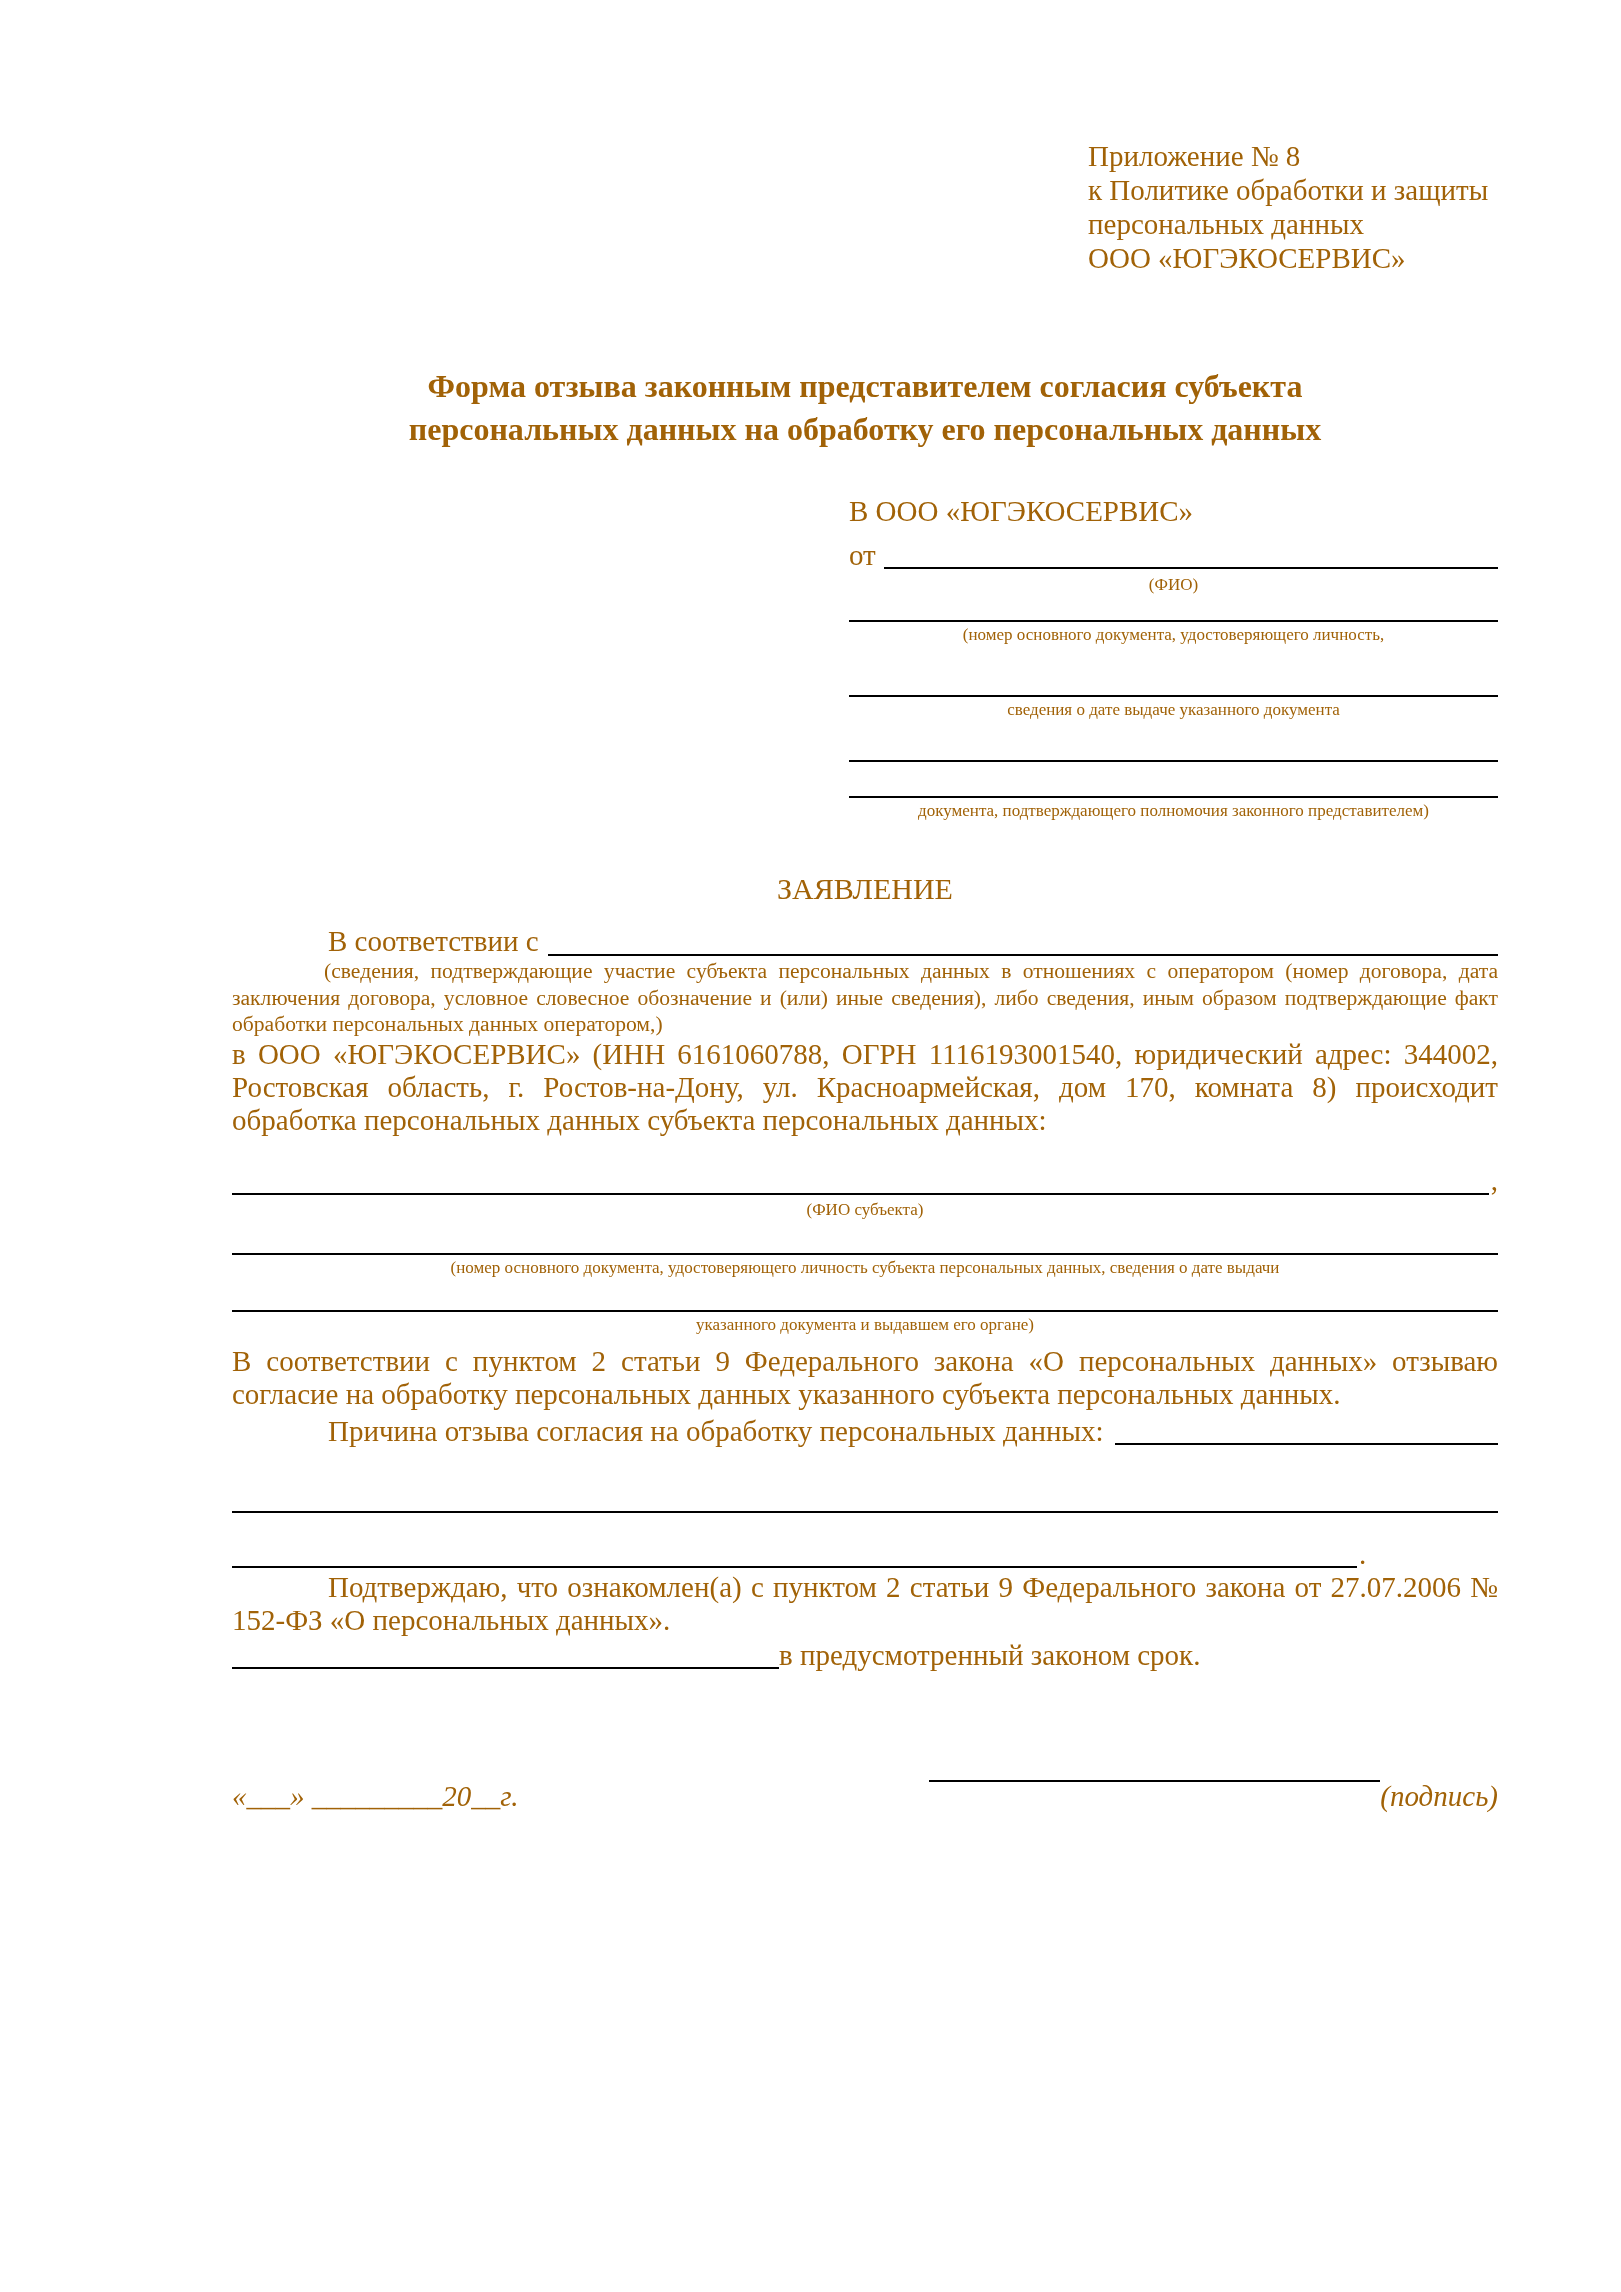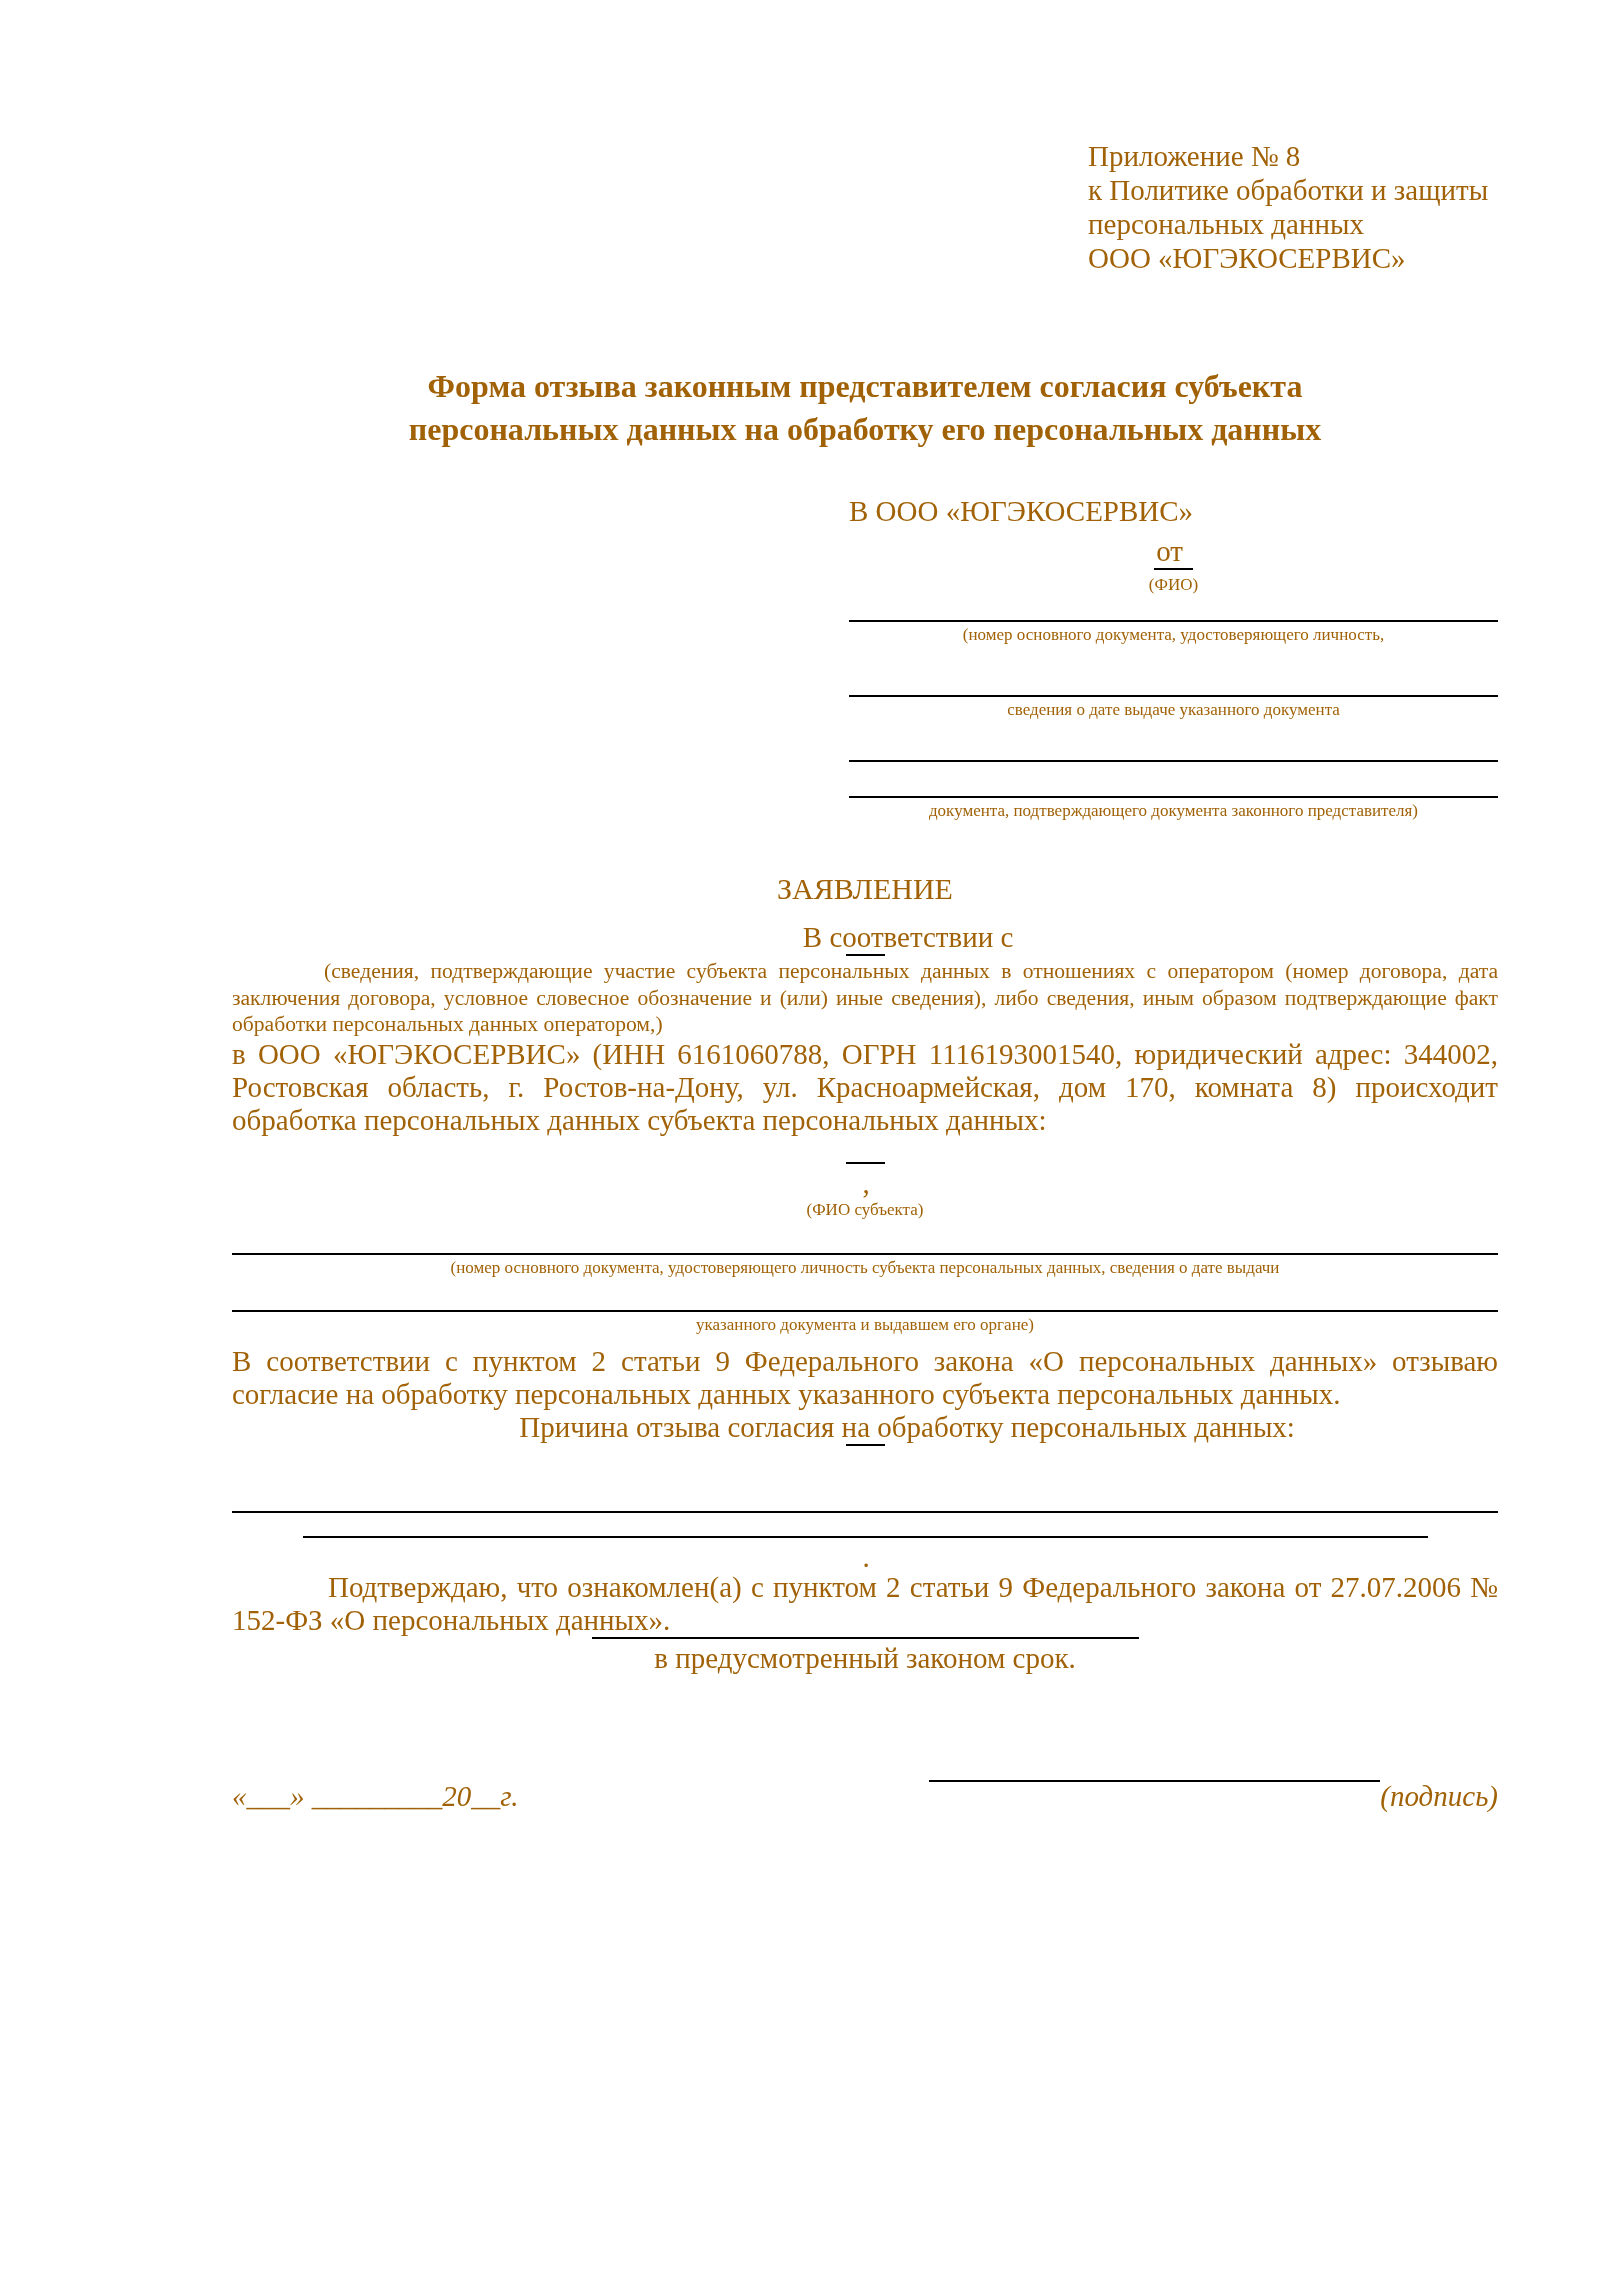--- a/index.html
+++ b/index.html
@@ -7,21 +7,21 @@
     width:1621px;height:2293px;background:#fff;color:#a16207;
     font-family:"Liberation Serif","DejaVu Serif",serif;
     font-size:29px;line-height:33px;
     box-sizing:border-box;padding:139px 123px 0 232px;
     overflow:hidden;position:relative;margin:0 auto;
   }
   .appendix{margin-left:856px;line-height:34px;}
   .doc-title{margin-top:90px;text-align:center;font-weight:bold;font-size:32px;line-height:43px;}
   .addressee{margin-left:617px;margin-top:43px;}
   .addr-to{line-height:35px;}
-  .row{display:flex;align-items:center;flex-direction:column;}
+  .row{display:flex;align-items:flex-end;}
   .fill{flex:1;border-bottom:2.9px solid #000;margin-bottom:2.9px;min-width:39px;}
   .from-row{margin-top:5.9px;height:37px;}
   .from-row .label{margin-right:7.8px;}
   .cap{font-size:17px;line-height:26.5px;text-align:center;}
   .blank{height:0;border-bottom:2.9px solid #000;}
   .b1{margin-top:21.6px;} .b2{margin-top:47px;} .b3{margin-top:36px;} .b4{margin-top:34px;}
   .stmt-heading{margin-top:47px;text-align:center;font-size:30px;line-height:35px;}
   .intro-row{margin-top:15px;height:37px;}
   .intro-row .label{margin-left:96px;margin-right:9.8px;white-space:nowrap;}
   .intro-cap{font-size:21.6px;line-height:26.5px;text-align:justify;text-indent:92px;}
@@ -70,21 +70,21 @@
 
     <div class="blank b1"></div>
     <div class="cap">(номер основного документа, удостоверяющего личность,</div>
 
     <div class="blank b2"></div>
     <div class="cap">сведения о дате выдаче указанного документа</div>
 
     <div class="blank b3"></div>
 
     <div class="blank b4"></div>
-    <div class="cap">документа, подтверждающего документа законного представителя)</div>
+    <div class="cap">документа, подтверждающего полномочия законного представителем)</div>
   </div>
 
   <div class="stmt-heading">ЗАЯВЛЕНИЕ</div>
 
   <div class="row intro-row">
     <span class="label">В соответствии с</span>
     <span class="fill"></span>
   </div>
   <div class="intro-cap">(сведения, подтверждающие участие субъекта персональных данных в отношениях с оператором (номер договора, дата заключения договора, условное словесное обозначение и (или) иные сведения), либо сведения, иным образом подтверждающие факт обработки персональных данных оператором,)</div>
 

